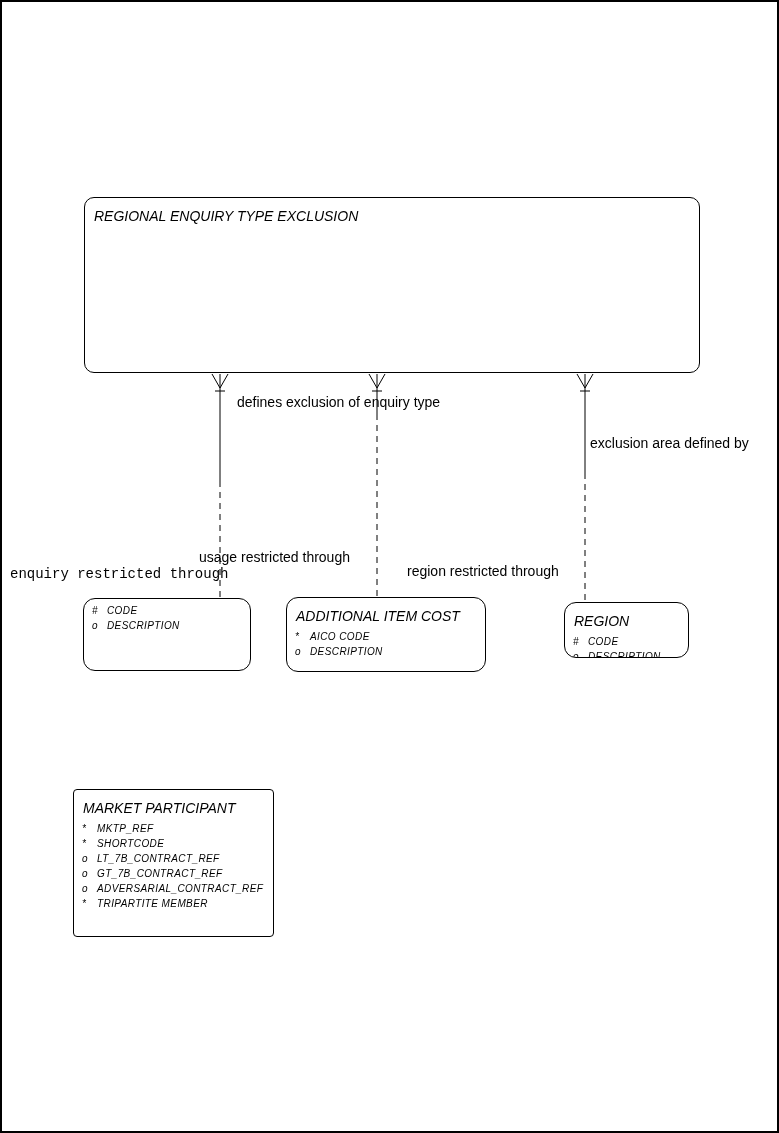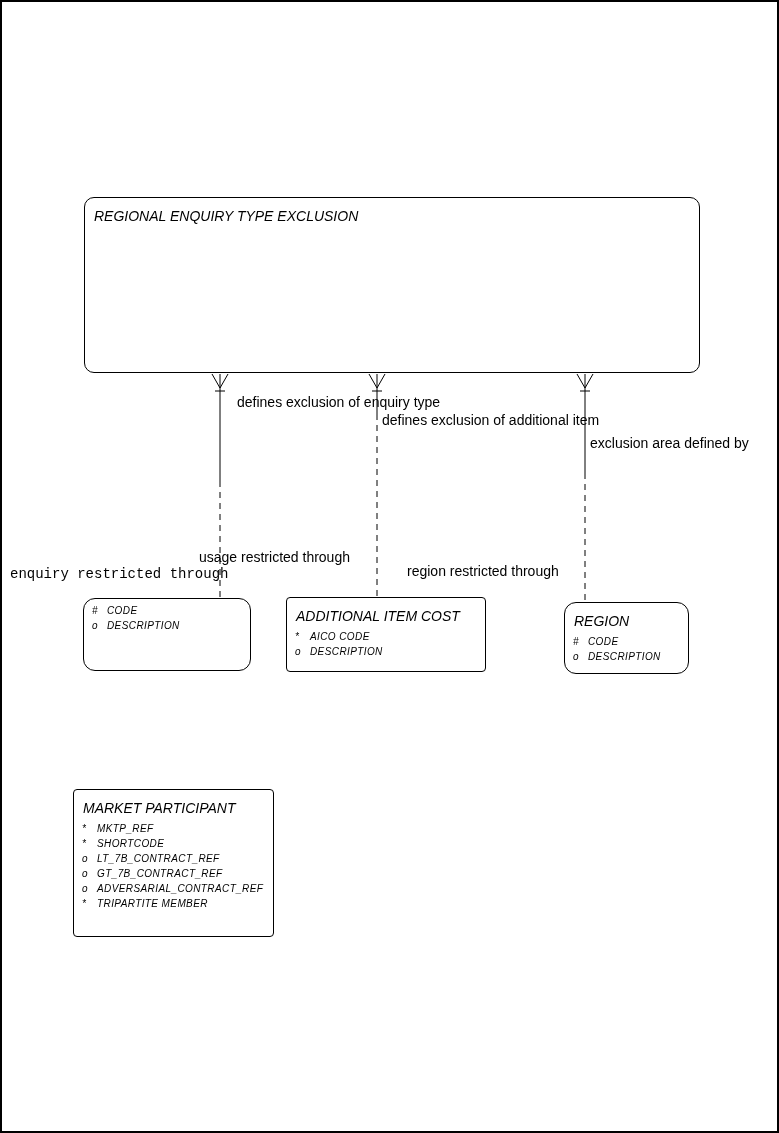--- a/index.html
+++ b/index.html
@@ -49,22 +49,22 @@
     letter-spacing: 0;
   }
   .rel-label {
     position: absolute;
     font-size: 14px;
     line-height: 17px;
     white-space: nowrap;
   }
   #root-entity   { left: 82px;  top: 195px; width: 616px; height: 176px; border-radius: 10px; }
   #enquiry-type  { left: 81px;  top: 596px; width: 168px; height: 73px;  border-radius: 12px; }
-  #add-item-cost { left: 284px; top: 595px; width: 200px; height: 75px;  border-radius: 4px; }
-  #region        { left: 562px; top: 600px; width: 125px; height: 72px;  border-radius: 12px; }
+  #add-item-cost { left: 284px; top: 595px; width: 200px; height: 75px;  border-radius: 12px; }
+  #region        { left: 562px; top: 600px; width: 125px; height: 56px;  border-radius: 12px; }
   #market-part   { left: 71px;  top: 787px; width: 201px; height: 148px; border-radius: 4px; }
   #lbl-r0-parent { left: 223px; top: 392px; margin-left: 12px; }
   #lbl-r1-parent { left: 380px; top: 410px; }
   #lbl-r2-parent { left: 588px; top: 433px; text-align: right; }
   #lbl-r0-child  { left: 8px;  top: 564px; font-family: Liberation Mono, monospace; }
   #lbl-r1-child  { left: 197px; top: 547px; }
   #lbl-r2-child  { left: 405px; top: 561px; }
 </style>
 </head>
 <body>
@@ -137,19 +137,18 @@
       <div class="attr"><span class="prefix">*</span><span>MKTP_REF</span></div>
       <div class="attr"><span class="prefix">*</span><span>SHORTCODE</span></div>
       <div class="attr"><span class="prefix">o</span><span>LT_7B_CONTRACT_REF</span></div>
       <div class="attr"><span class="prefix">o</span><span>GT_7B_CONTRACT_REF</span></div>
       <div class="attr"><span class="prefix">o</span><span>ADVERSARIAL_CONTRACT_REF</span></div>
       <div class="attr"><span class="prefix">*</span><span>TRIPARTITE MEMBER</span></div>
     </div>
   </div>
 
   <div class="rel-label" id="lbl-r0-parent">defines exclusion of enquiry type</div>
-  <div class="rel-label" id="lbl-r1-parent">defines exclusion of additional item</div>
   <div class="rel-label" id="lbl-r2-parent">exclusion area defined by</div>
   <div class="rel-label" id="lbl-r0-child">enquiry restricted through</div>
   <div class="rel-label" id="lbl-r1-child">usage restricted through</div>
   <div class="rel-label" id="lbl-r2-child">region restricted through</div>
 
 </div>
 
 </body></html>

